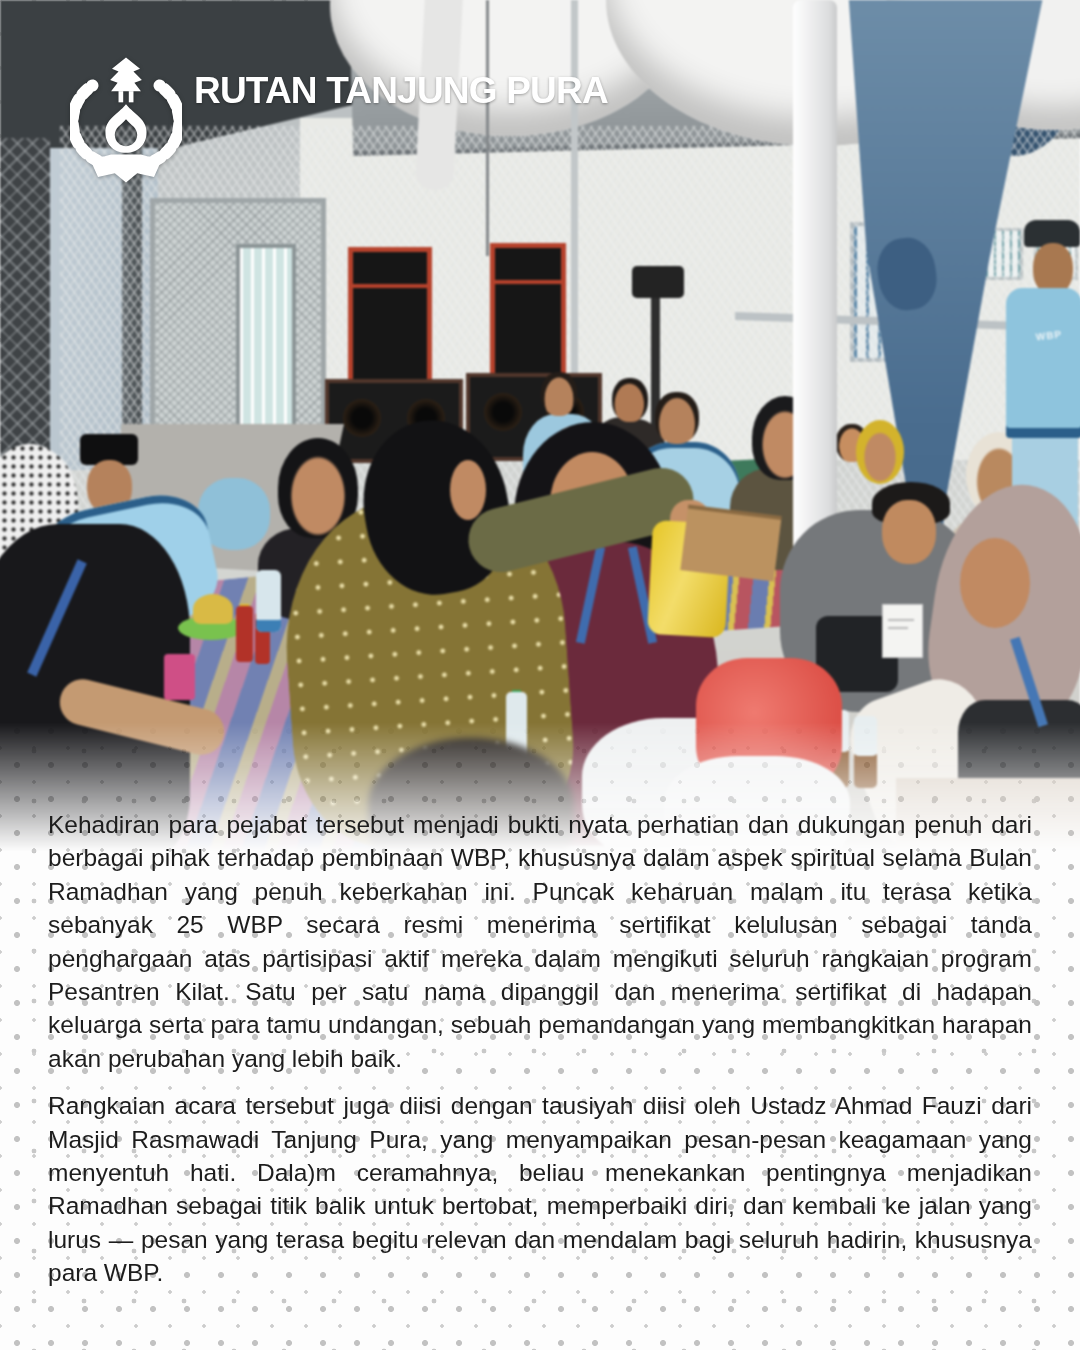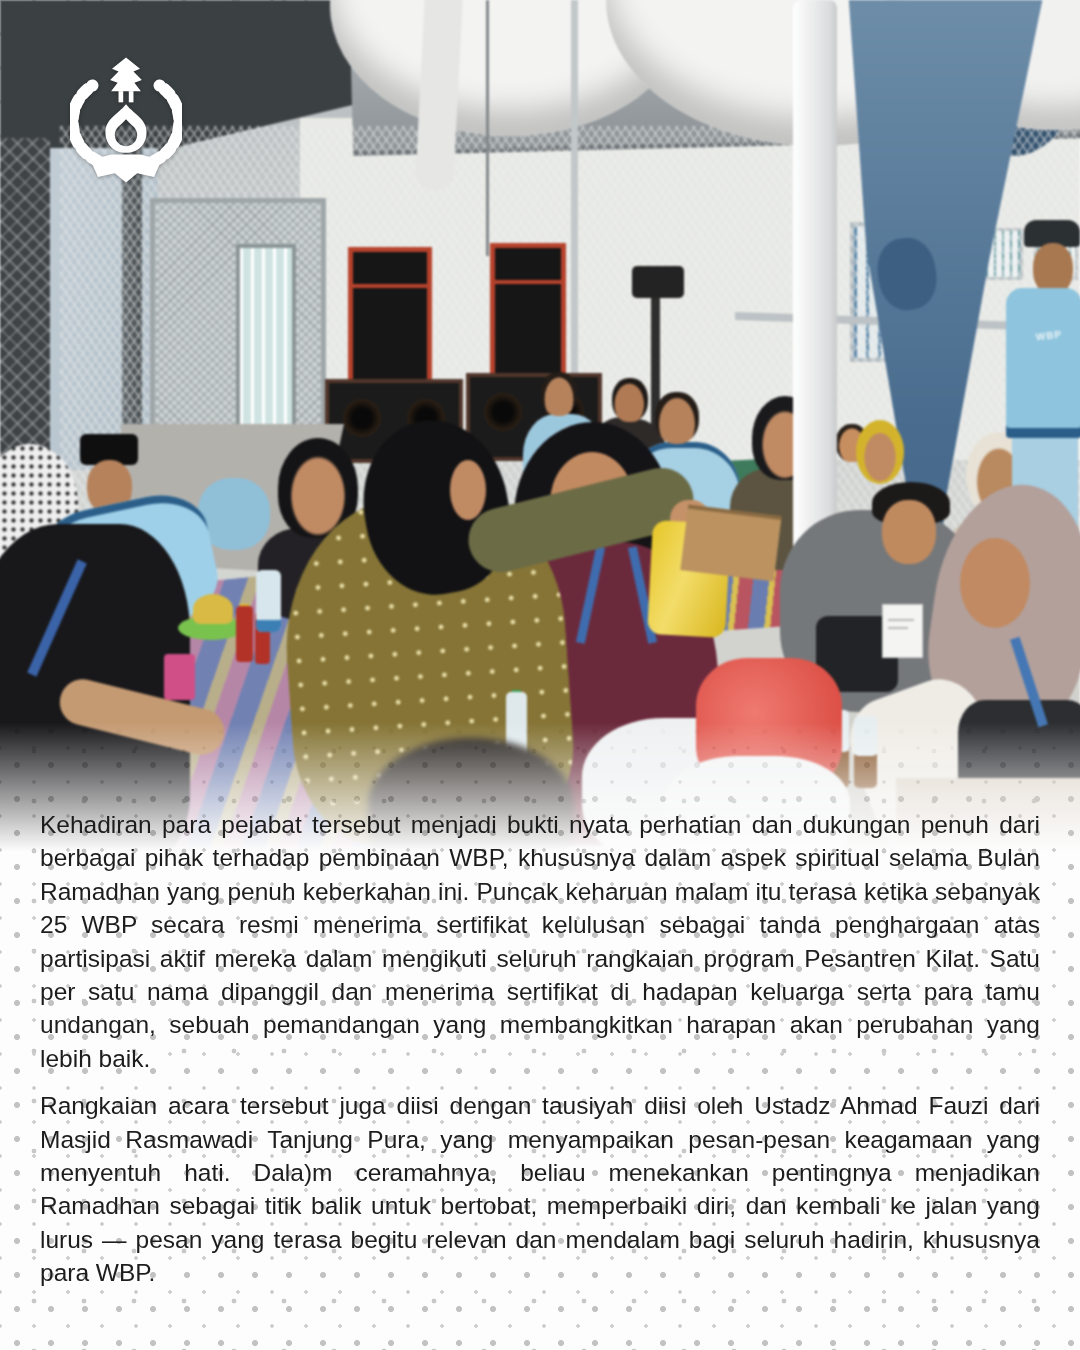--- a/index.html
+++ b/index.html
@@ -149,21 +149,21 @@
   .creamfloor{left:896px;top:778px;width:190px;height:86px;background:#ddd3c8;}
   .darkhead{left:368px;top:738px;width:206px;height:134px;background:#27221e;border-radius:50% 50% 30% 30%;filter:blur(3px);}
   
   .brand{position:absolute;left:70px;top:50px;display:flex;align-items:flex-start;z-index:5;}
   .brand svg{width:112px;height:142px;filter:drop-shadow(0 1px 2px rgba(0,0,0,.3));}
   .brandtext{margin-left:12px;margin-top:22px;color:#ffffff;text-shadow:0 1px 3px rgba(0,0,0,.35);}
   .org1{font-size:27px;font-weight:bold;letter-spacing:-.3px;line-height:1.05;}
   .org2{font-size:37px;font-weight:bold;letter-spacing:-.8px;line-height:1.05;}
   
   .content{position:absolute;left:40px;right:40px;top:808px;z-index:4;}
-  .content p{margin:0 0 14px;font-size:24.5px;line-height:33.4px;text-align:justify;color:#1d1d1d;}
+  .content p{margin:0 8px 14px;font-size:24.5px;line-height:33.4px;text-align:justify;color:#1d1d1d;}
 </style>
 </head>
 <body>
 
 <div class="page">
 
   <div class="photo">
     <div class="scene">
       <div class="base"></div>
       <div class="roofL"></div>
@@ -273,20 +273,21 @@
       <path d="M57 122 A46 46 0 0 1 24 38" fill="none" stroke="#ffffff" stroke-width="13" stroke-dasharray="8 6" stroke-linecap="round"></path>
       <path d="M63 122 A46 46 0 0 0 96 38" fill="none" stroke="#ffffff" stroke-width="13" stroke-dasharray="8 6" stroke-linecap="round"></path>
       <path d="M60 8 l15 12 -7 3 9 9 -8 3 7 9 -32 0 7 -9 -8 -3 9 -9 -7 -3 z" fill="#ffffff"></path>
       <rect x="52" y="44" width="5" height="12" fill="#ffffff"></rect>
       <rect x="63" y="44" width="5" height="12" fill="#ffffff"></rect>
       <path fill-rule="evenodd" fill="#ffffff" d="M60 58 C50 70 38 74 38 88 C38 102 48 110 60 110 C72 110 82 102 82 88 C82 74 70 70 60 58 Z
         M60 74 C54 81 48 83 48 91 C48 98 54 103 60 103 C66 103 72 98 72 91 C72 83 66 81 60 74 Z"></path>
       <path d="M22 118 L44 112 L76 112 L98 118 L90 136 L72 132 L60 142 L48 132 L30 136 Z" fill="#ffffff"></path>
     </svg>
     <div class="brandtext">
+      <div class="org2">RUTAN TANJUNG PURA</div>
     </div>
   </div>
 
   <div class="content">
     <p>Kehadiran para pejabat tersebut menjadi bukti nyata perhatian dan dukungan penuh dari berbagai pihak terhadap pembinaan WBP, khususnya dalam aspek spiritual selama Bulan Ramadhan yang penuh keberkahan ini. Puncak keharuan malam itu terasa ketika sebanyak 25 WBP secara resmi menerima sertifikat kelulusan sebagai tanda penghargaan atas partisipasi aktif mereka dalam mengikuti seluruh rangkaian program Pesantren Kilat. Satu per satu nama dipanggil dan menerima sertifikat di hadapan keluarga serta para tamu undangan, sebuah pemandangan yang membangkitkan harapan akan perubahan yang lebih baik.</p>
     <p>Rangkaian acara tersebut juga diisi dengan tausiyah diisi oleh Ustadz Ahmad Fauzi dari Masjid Rasmawadi Tanjung Pura, yang menyampaikan pesan-pesan keagamaan yang menyentuh hati. Dala)m ceramahnya, beliau menekankan pentingnya menjadikan Ramadhan sebagai titik balik untuk bertobat, memperbaiki diri, dan kembali ke jalan yang lurus — pesan yang terasa begitu relevan dan mendalam bagi seluruh hadirin, khususnya para WBP.</p>
   </div>
 
 </div>
 

